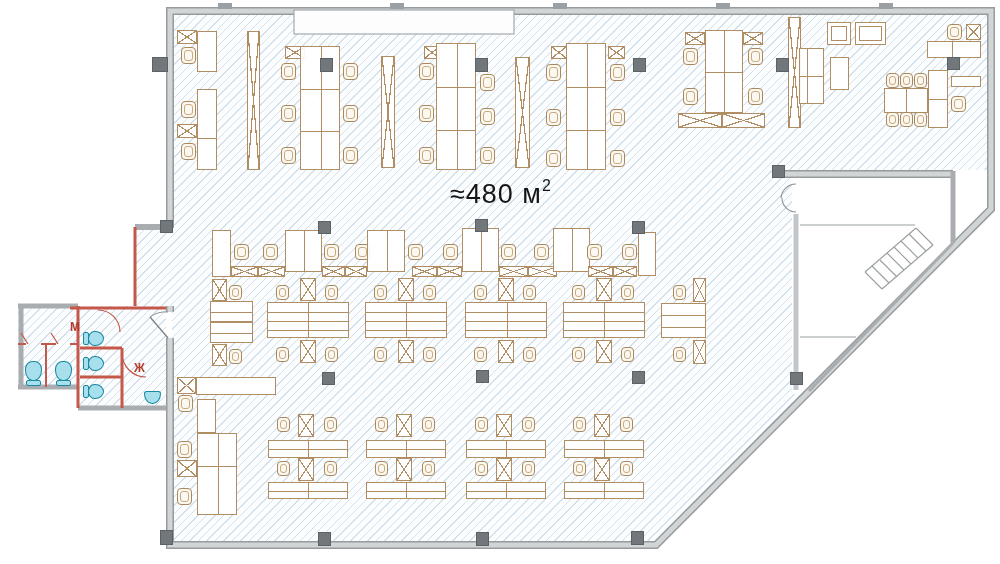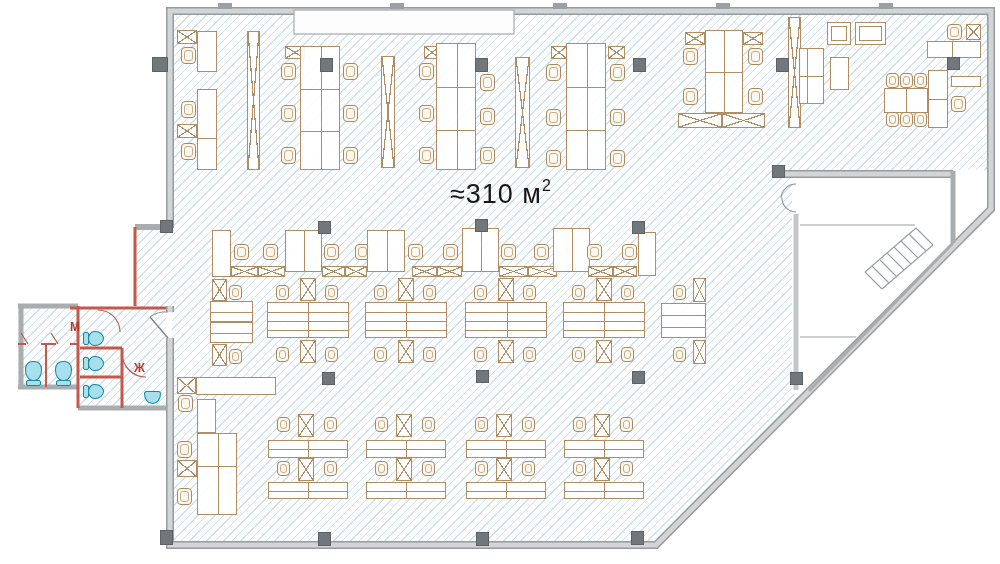--- a/index.html
+++ b/index.html
@@ -445,18 +445,18 @@
       <div class="it col" style="left: 476px; top: 532px; width: 13px; height: 14px;"></div>
       <div class="it col" style="left: 631px; top: 531px; width: 13px; height: 14px;"></div>
       <div class="it tick" style="left: 218px; top: 3px; width: 14px; height: 6px;"></div>
       <div class="it tick" style="left: 390px; top: 3px; width: 14px; height: 6px;"></div>
       <div class="it tick" style="left: 553px; top: 3px; width: 14px; height: 6px;"></div>
       <div class="it tick" style="left: 716px; top: 3px; width: 14px; height: 6px;"></div>
       <div class="it tick" style="left: 879px; top: 3px; width: 14px; height: 6px;"></div>
     </div>
 
   <div class="area-label">
-    <span>≈310 м</span><sup>2</sup>
+    <span>≈480 м</span><sup>2</sup>
   </div>
   <div class="wc-label men">М</div>
   <div class="wc-label women">Ж</div>
 
 </div>
 
 </body></html>

